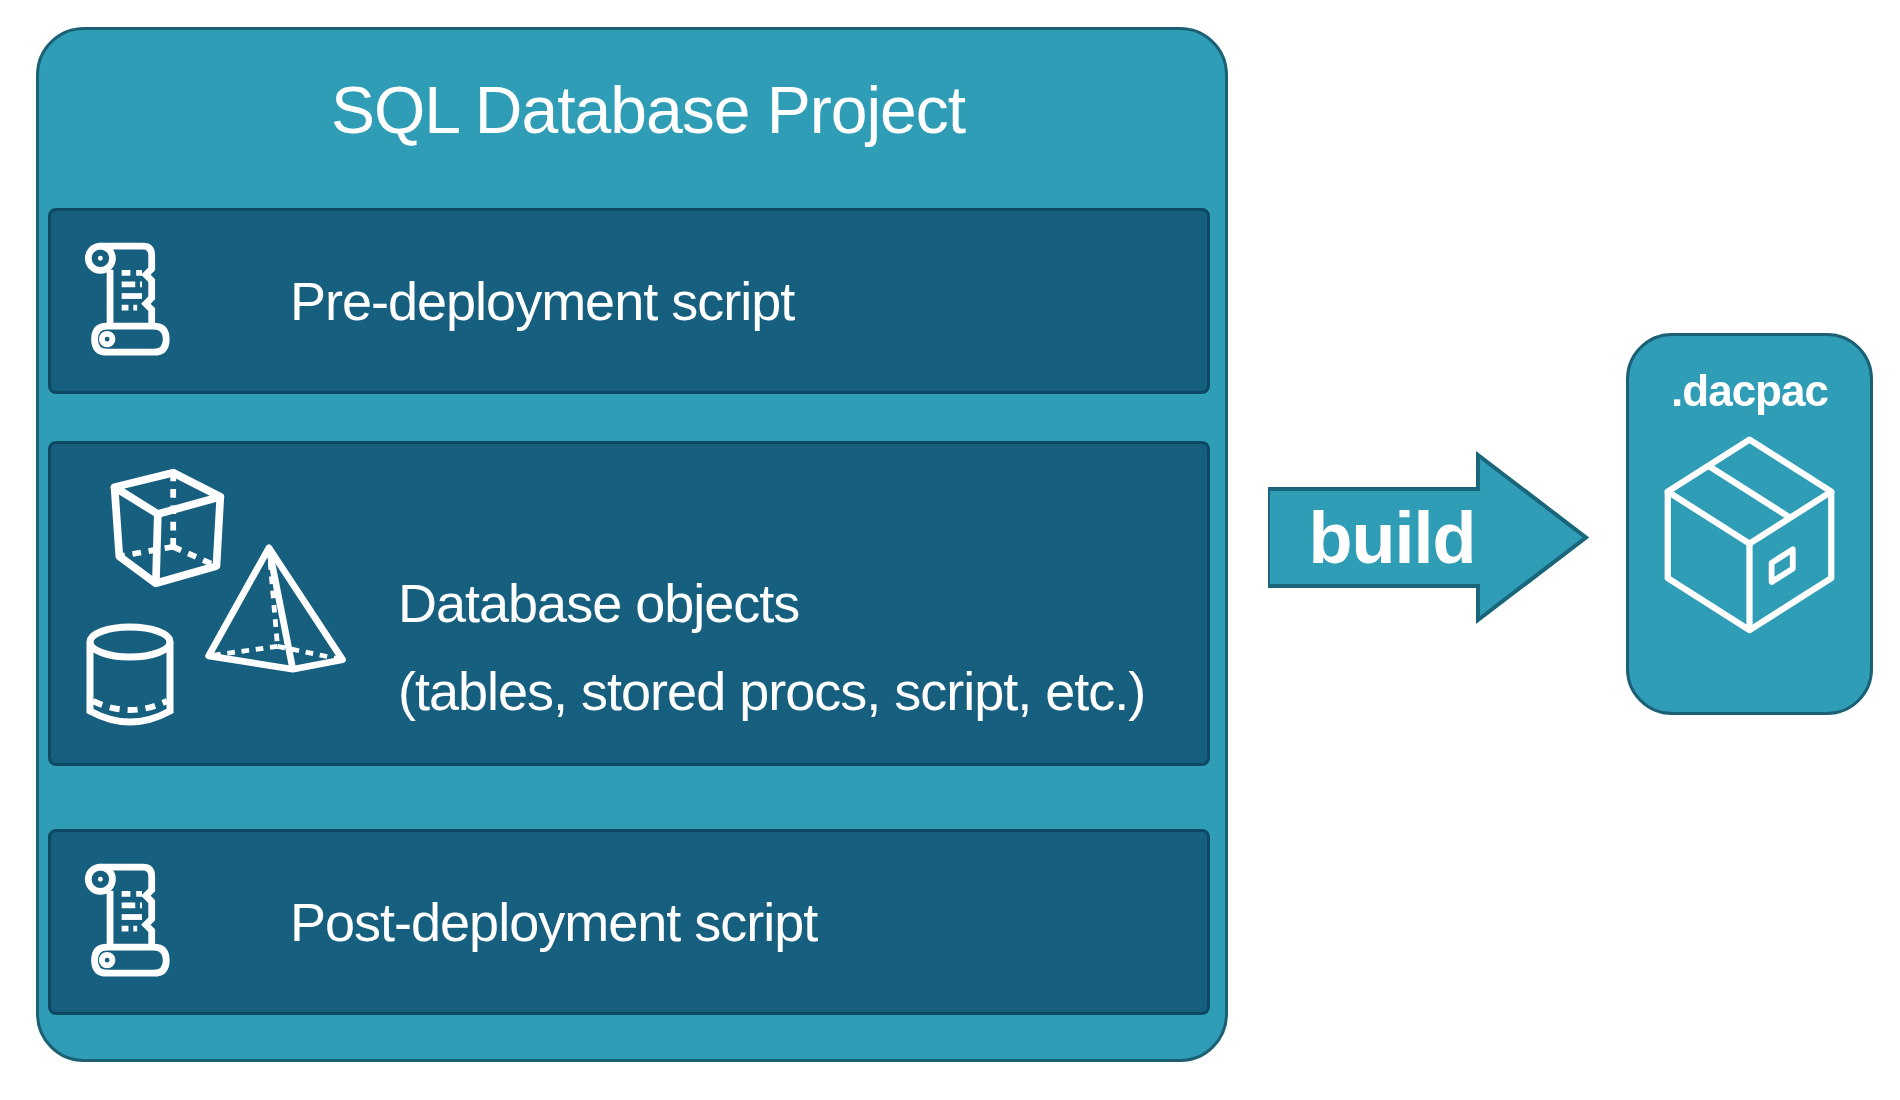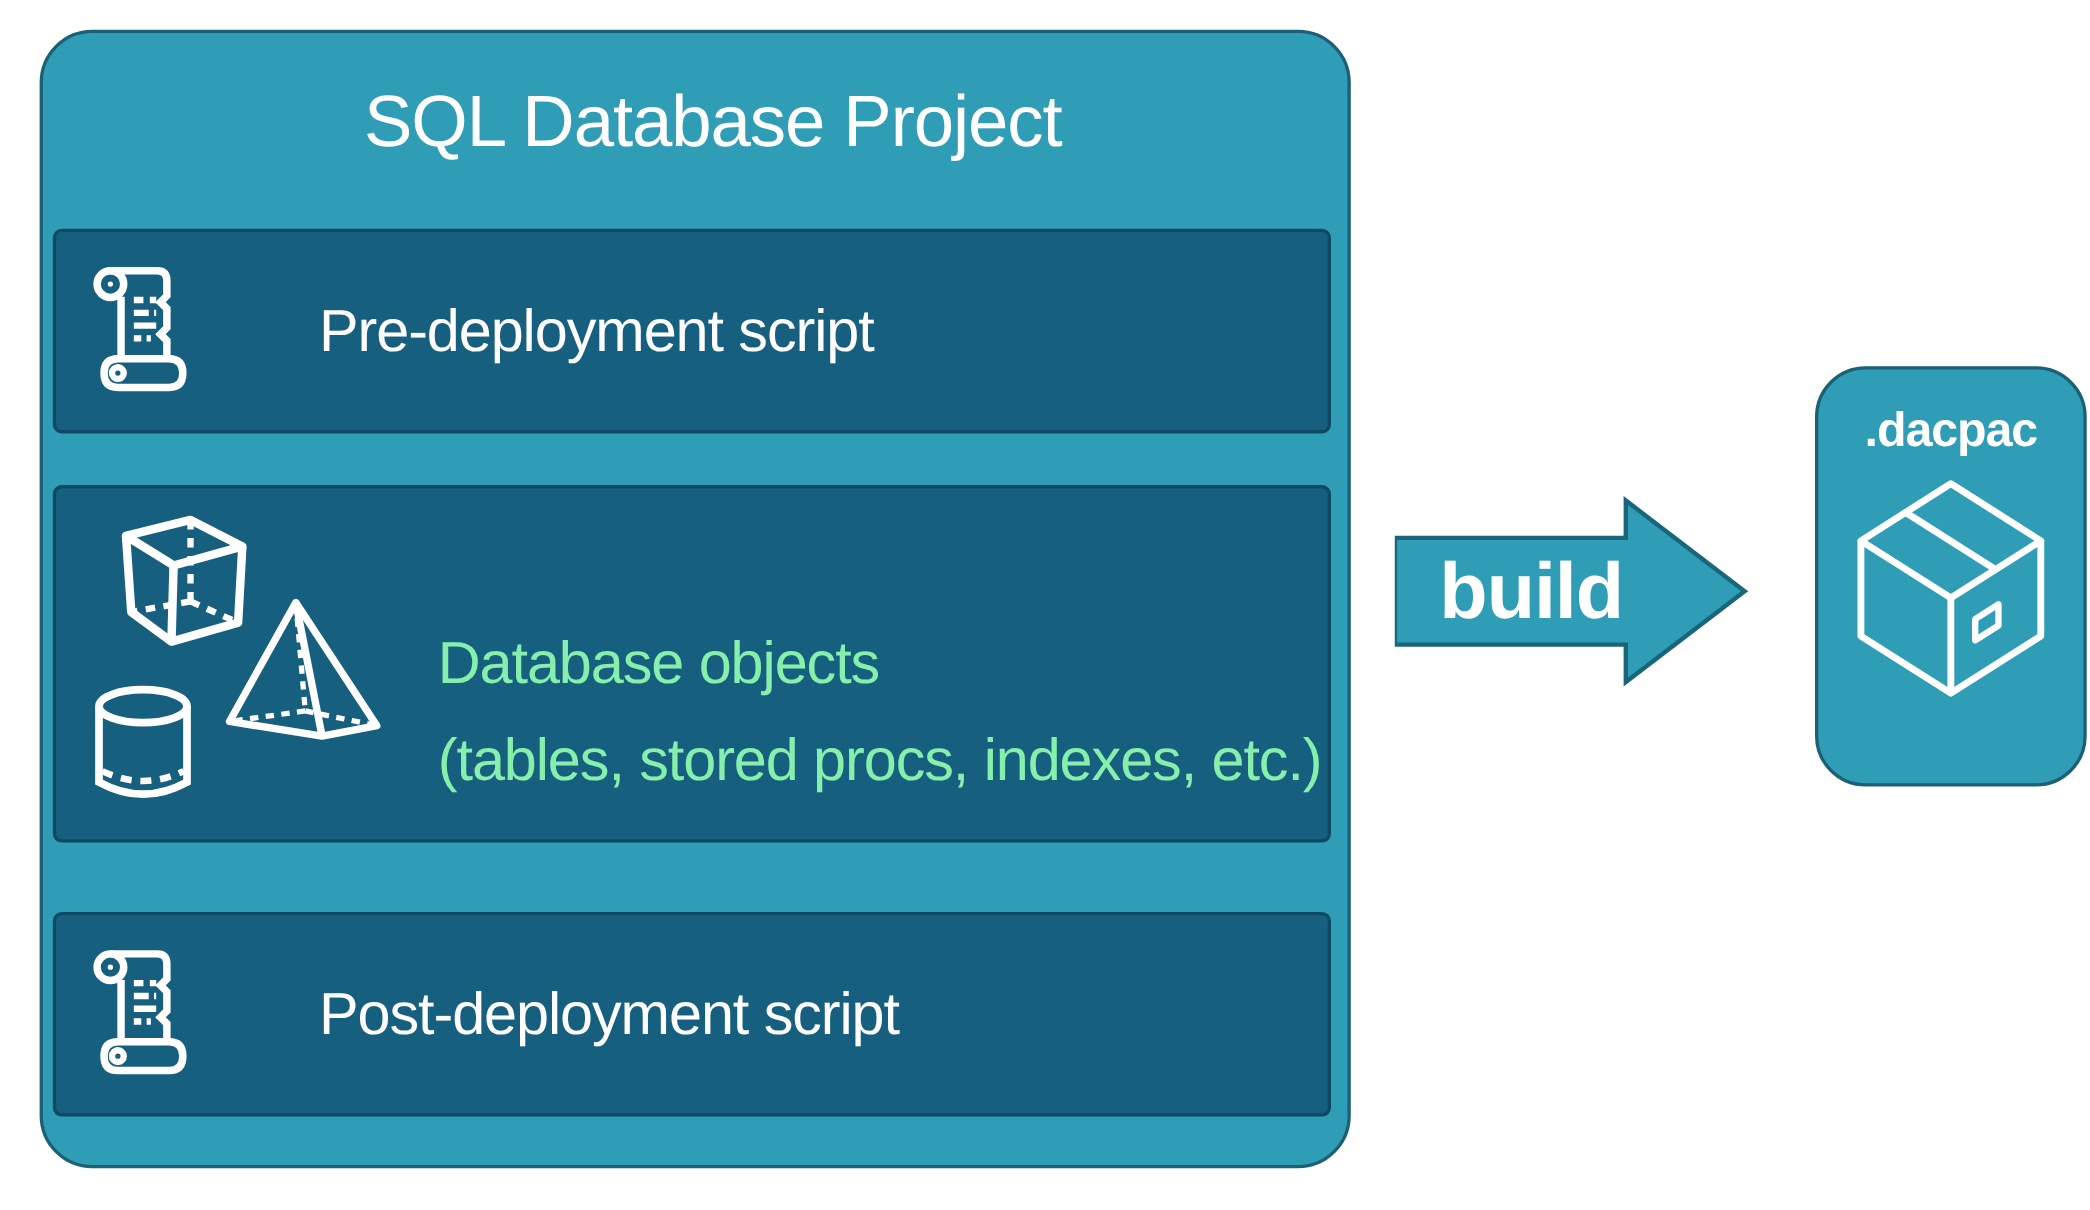--- a/index.html
+++ b/index.html
@@ -26,21 +26,21 @@
   .box-pre  { top:178px; height:186px; }
   .box-obj  { top:411px; height:325px; }
   .box-post { top:799px; height:186px; }
 
   .box-label {
     position:absolute; left:239px; top:50%; transform:translateY(-50%);
     color:#ffffff; font-size:54px; letter-spacing:-1px; white-space:nowrap;
   }
   .obj-text {
     position:absolute; left:347px; top:calc(50% + 43px); transform:translateY(-50%);
-    color:#86efac; font-size:54px; letter-spacing:-1px; line-height:88px; white-space:nowrap;
+    color:#ffffff; font-size:54px; letter-spacing:-1px; line-height:88px; white-space:nowrap;
   }
 
   .icon { position:absolute; }
   .icon svg { display:block; }
 
   
   .scroll-pos { left:30px; top:22px; width:92px; height:128px; }
 
   
   .cube-pos     { left:52px;  top:19px;  width:125px; height:130px; }
@@ -52,21 +52,21 @@
   .build-label {
     position:absolute; left:1292px; top:508px; width:200px; height:60px;
     display:flex; align-items:center; justify-content:center;
     color:#ffffff; font-size:72px; font-weight:700; letter-spacing:-1px;
   }
 
   
   .dacpac-box {
     position:absolute; left:1626px; top:333px; width:247px; height:382px;
     background:#2F9DB6; border:3px solid #1B6074; border-radius:46px;
-    box-sizing:border-box; text-align:center;margin-left:24px;
+    box-sizing:border-box; text-align:center;
   }
   .dacpac-label {
     margin-top:30px; color:#ffffff; font-size:44px; font-weight:700; letter-spacing:-1px;
   }
   .package-icon-wrap { margin:16px auto 0 auto; width:185px; height:202px; }
 </style>
 </head>
 <body>
 
 <div class="canvas">
@@ -114,21 +114,21 @@
       </div>
       <div class="icon cylinder-pos">
         <svg viewBox="0 0 95 112" width="95" height="112" fill="none" stroke="#ffffff" stroke-width="7">
           <ellipse cx="47" cy="21" rx="40" ry="15"></ellipse>
           <path d="M 7 21 V 90 Q 47 112 87 90 V 21"></path>
           <path d="M 10 80 Q 47 98 84 80" stroke-width="6" stroke-dasharray="10 8"></path>
         </svg>
       </div>
       <div class="obj-text">
         <div>Database objects</div>
-        <div>(tables, stored procs, indexes, etc.)</div>
+        <div>(tables, stored procs, script, etc.)</div>
       </div>
     </div>
 
     <div class="inner-box box-post">
       <div class="icon scroll-pos">
         <svg viewBox="0 0 95 130" width="92" height="128" fill="none" stroke="#ffffff" stroke-width="7">
           <circle cx="20" cy="25" r="12.5"></circle>
           <circle cx="20" cy="25" r="2.5" fill="#ffffff" stroke="none"></circle>
           <path d="M 20 12.5 H 64 Q 73 12.5 73 22 V 36 L 67 42 L 73 48 V 66 L 67 72 L 73 78 V 92"></path>
           <path d="M 30 37 V 94"></path>

